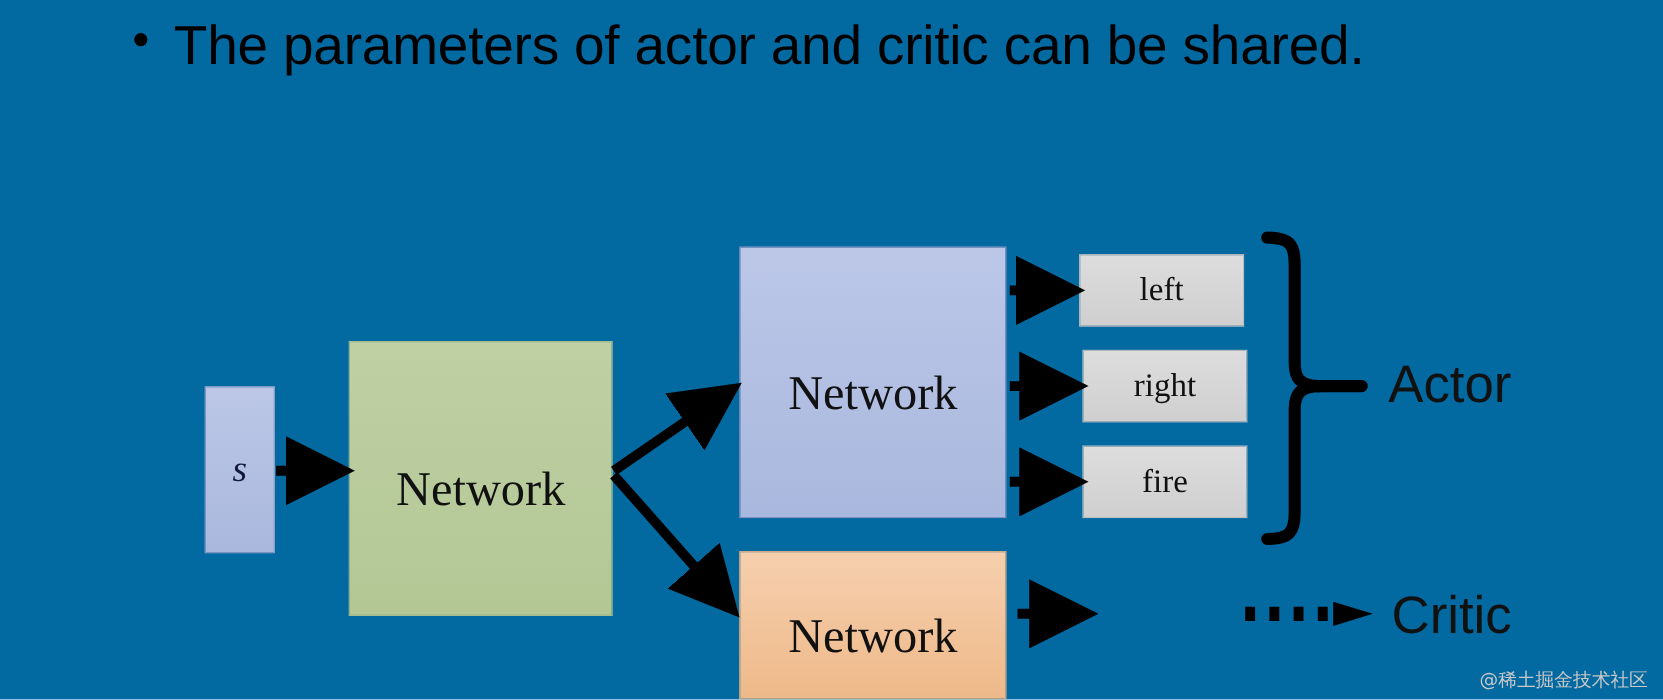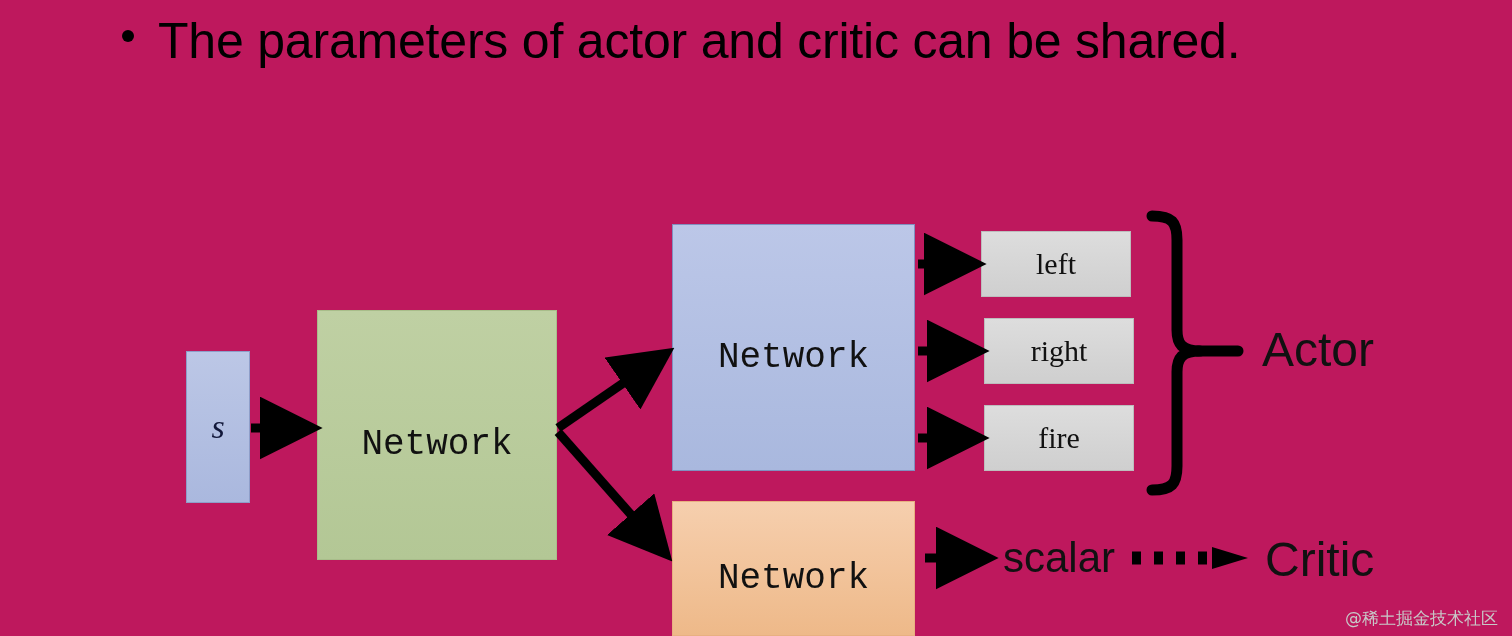--- a/index.html
+++ b/index.html
@@ -4,21 +4,21 @@
 <style>
   html, body {
     margin: 0;
     padding: 0;
     background: #ffffff;
   }
   #slide {
     position: relative;
     width: 1512px;
     height: 636px;
-    background: #be185d;
+    background: #0369a1;
     overflow: hidden;
     font-family: "Liberation Sans", sans-serif;
   }
 
   
   #bullet-block {
     position: absolute;
     left: 118px;
     top: 6px;
     width: 1200px;
@@ -47,22 +47,22 @@
   
   .nbox {
     position: absolute;
     box-sizing: border-box;
     display: flex;
     align-items: center;
     justify-content: center;
     color: #0d0d0d;
   }
   .nbox .boxlabel {
-    font-family: Liberation Mono, monospace;
-    font-size: 36px;
+    font-family: Liberation Serif, serif;
+    font-size: 44px;
     line-height: 1;
     color: #111111;
     margin-top: 20px;
   }
 
   #box-state {
     left: 186px;
     top: 351px;
     width: 64px;
     height: 152px;
@@ -184,21 +184,20 @@
   <div class="abox" id="box-left">
     <span class="actlabel">left</span>
   </div>
   <div class="abox" id="box-fire">
     <span class="actlabel">fire</span>
   </div>
   <div class="abox" id="box-right">
     <span class="actlabel">right</span>
   </div>
 
-  <div class="freetext" id="text-scalar">scalar</div>
   <div class="freetext" id="text-critic">Critic</div>
   <div class="freetext" id="text-actor">Actor</div>
 
   <svg id="vector-layer" viewBox="0 0 1512 636">
     <defs>
       <marker id="arrowhead" markerWidth="7" markerHeight="7" refX="5.6" refY="3.5" orient="auto" markerUnits="strokeWidth">
         <path d="M0,0 L7,3.5 L0,7 z" fill="#000000"></path>
       </marker>
       <marker id="arrowhead-big" markerWidth="6" markerHeight="6" refX="4.6" refY="3" orient="auto" markerUnits="strokeWidth">
         <path d="M0,0 L6,3 L0,6 z" fill="#000000"></path>

